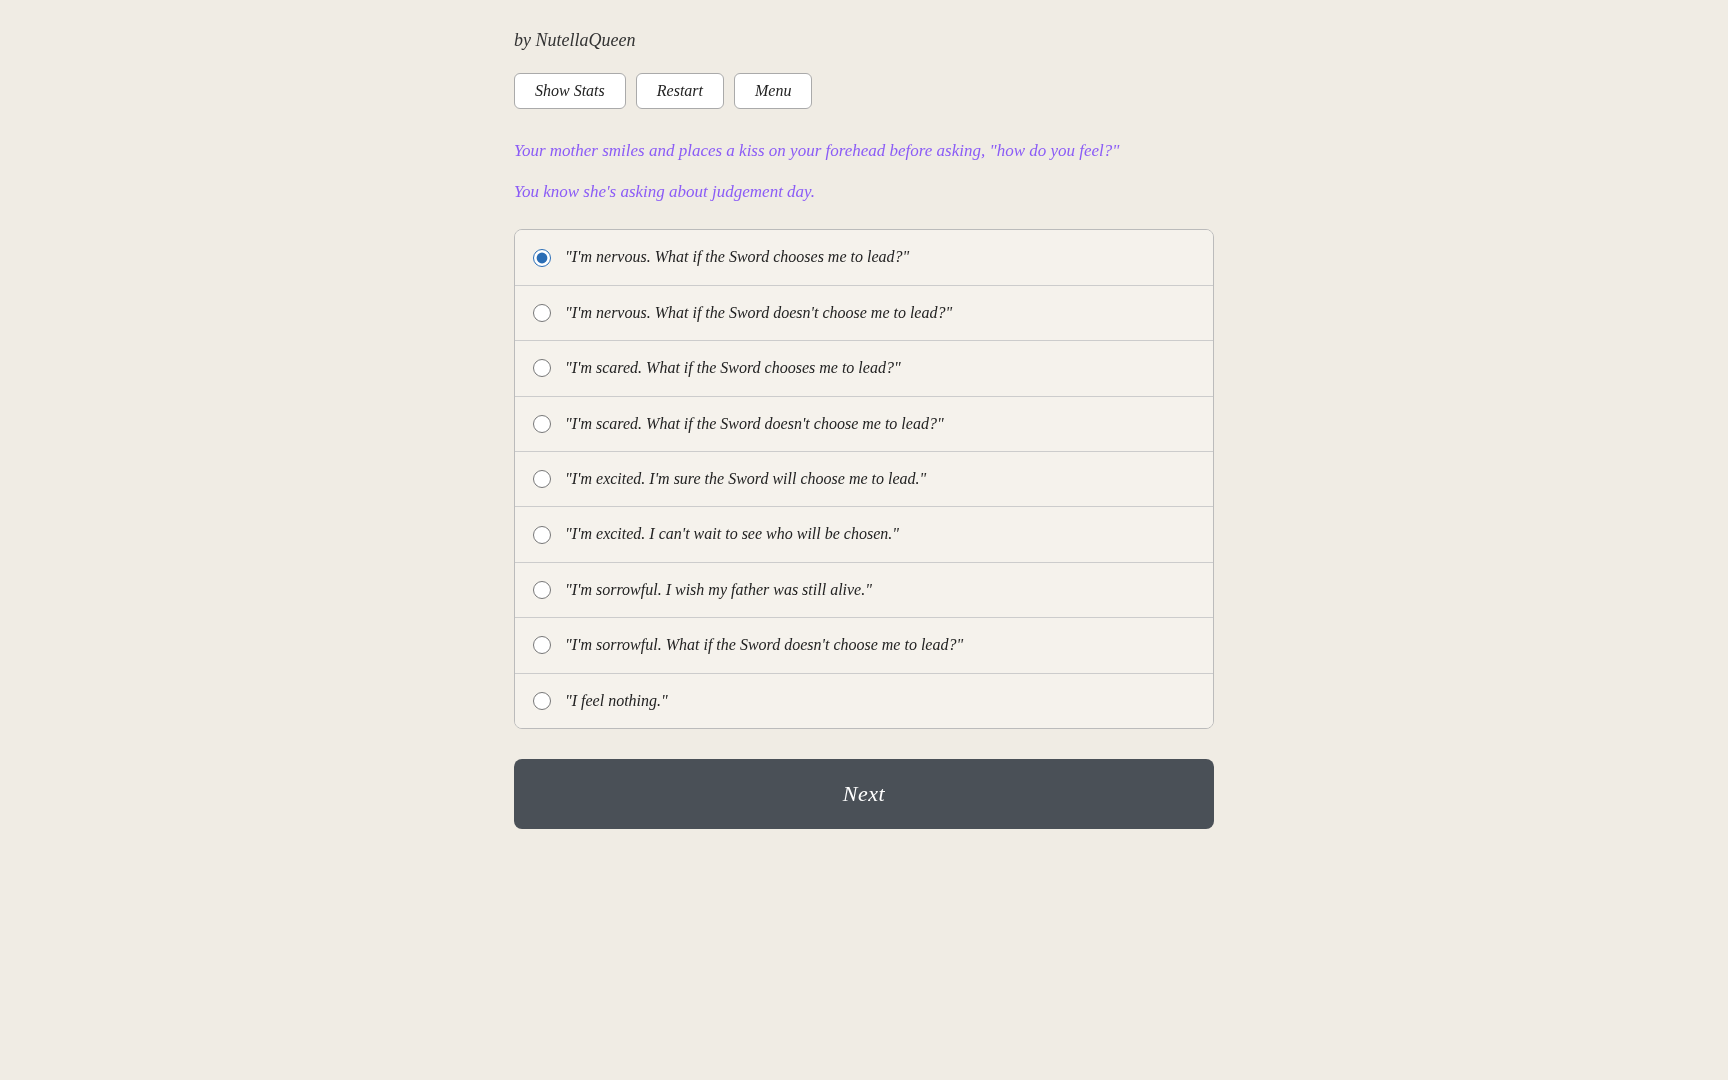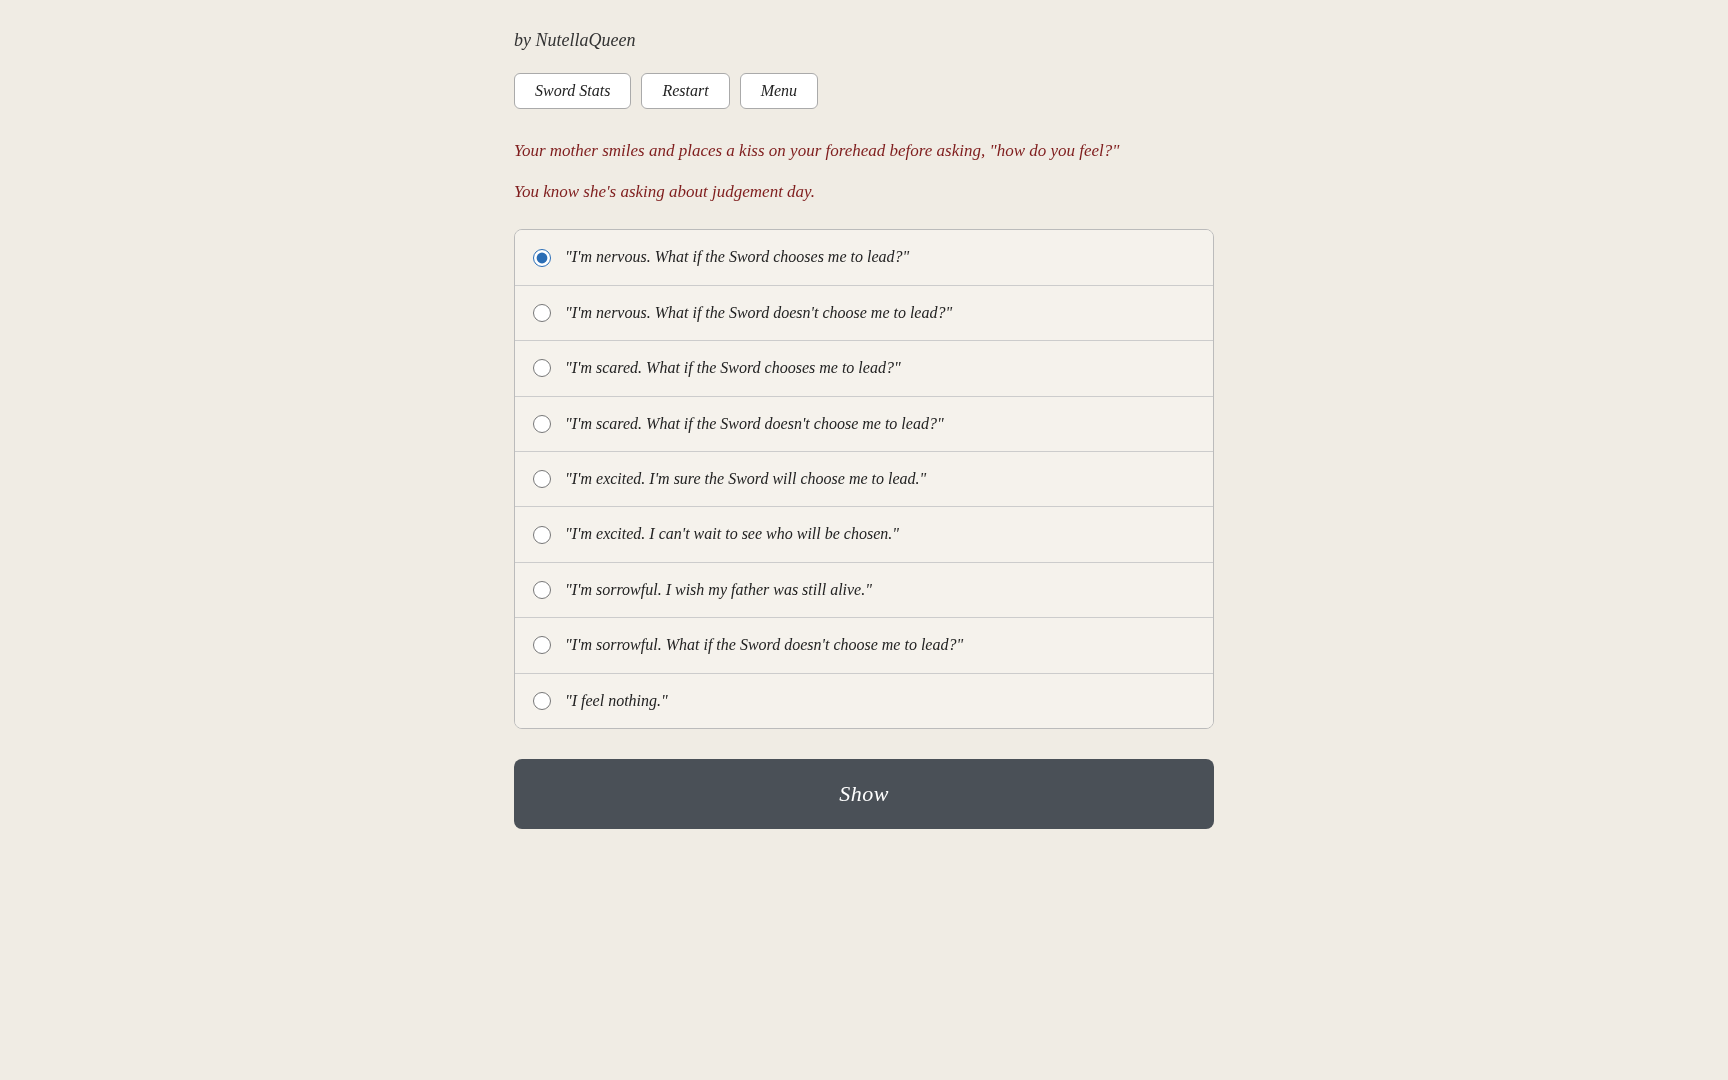--- a/index.html
+++ b/index.html
@@ -49,21 +49,21 @@
       cursor: pointer;
     }
 
     #narrative {
       margin-bottom: 24px;
       line-height: 1.6;
     }
 
     #narrative p {
       font-size: 17px;
-      color: #7f1d1d;
+      color: #8b5cf6;
       margin-bottom: 14px;
     }
 
     #choices-container {
       border: 1px solid #bbb;
       border-radius: 8px;
       overflow: hidden;
       margin-bottom: 30px;
       background: #f5f2ec;
     }
@@ -118,21 +118,21 @@
 </head>
 <body>
 
 <div id="main-container">
 
   <div id="author-line">
     <span>by NutellaQueen</span>
   </div>
 
   <div id="toolbar">
-    <button class="toolbar-btn">Sword Stats</button>
+    <button class="toolbar-btn">Show Stats</button>
     <button class="toolbar-btn">Restart</button>
     <button class="toolbar-btn">Menu</button>
   </div>
 
   <div id="narrative">
     <p>Your mother smiles and places a kiss on your forehead before asking, "how do you feel?"</p>
     <p>You know she's asking about judgement day.</p>
   </div>
 
   <div id="choices-container">
@@ -168,15 +168,15 @@
       <div class="choice-row">
         <input type="radio" name="choice" id="choice8" style="">
         <label for="choice8" class="choice-label">"I'm sorrowful. What if the Sword doesn't choose me to lead?"</label>
       </div>
       <div class="choice-row">
         <input type="radio" name="choice" id="choice9" style="">
         <label for="choice9" class="choice-label">"I feel nothing."</label>
       </div>
     </div>
 
-  <button id="next-button">Show</button>
+  <button id="next-button">Next</button>
 
 </div>
 
 </body></html>

